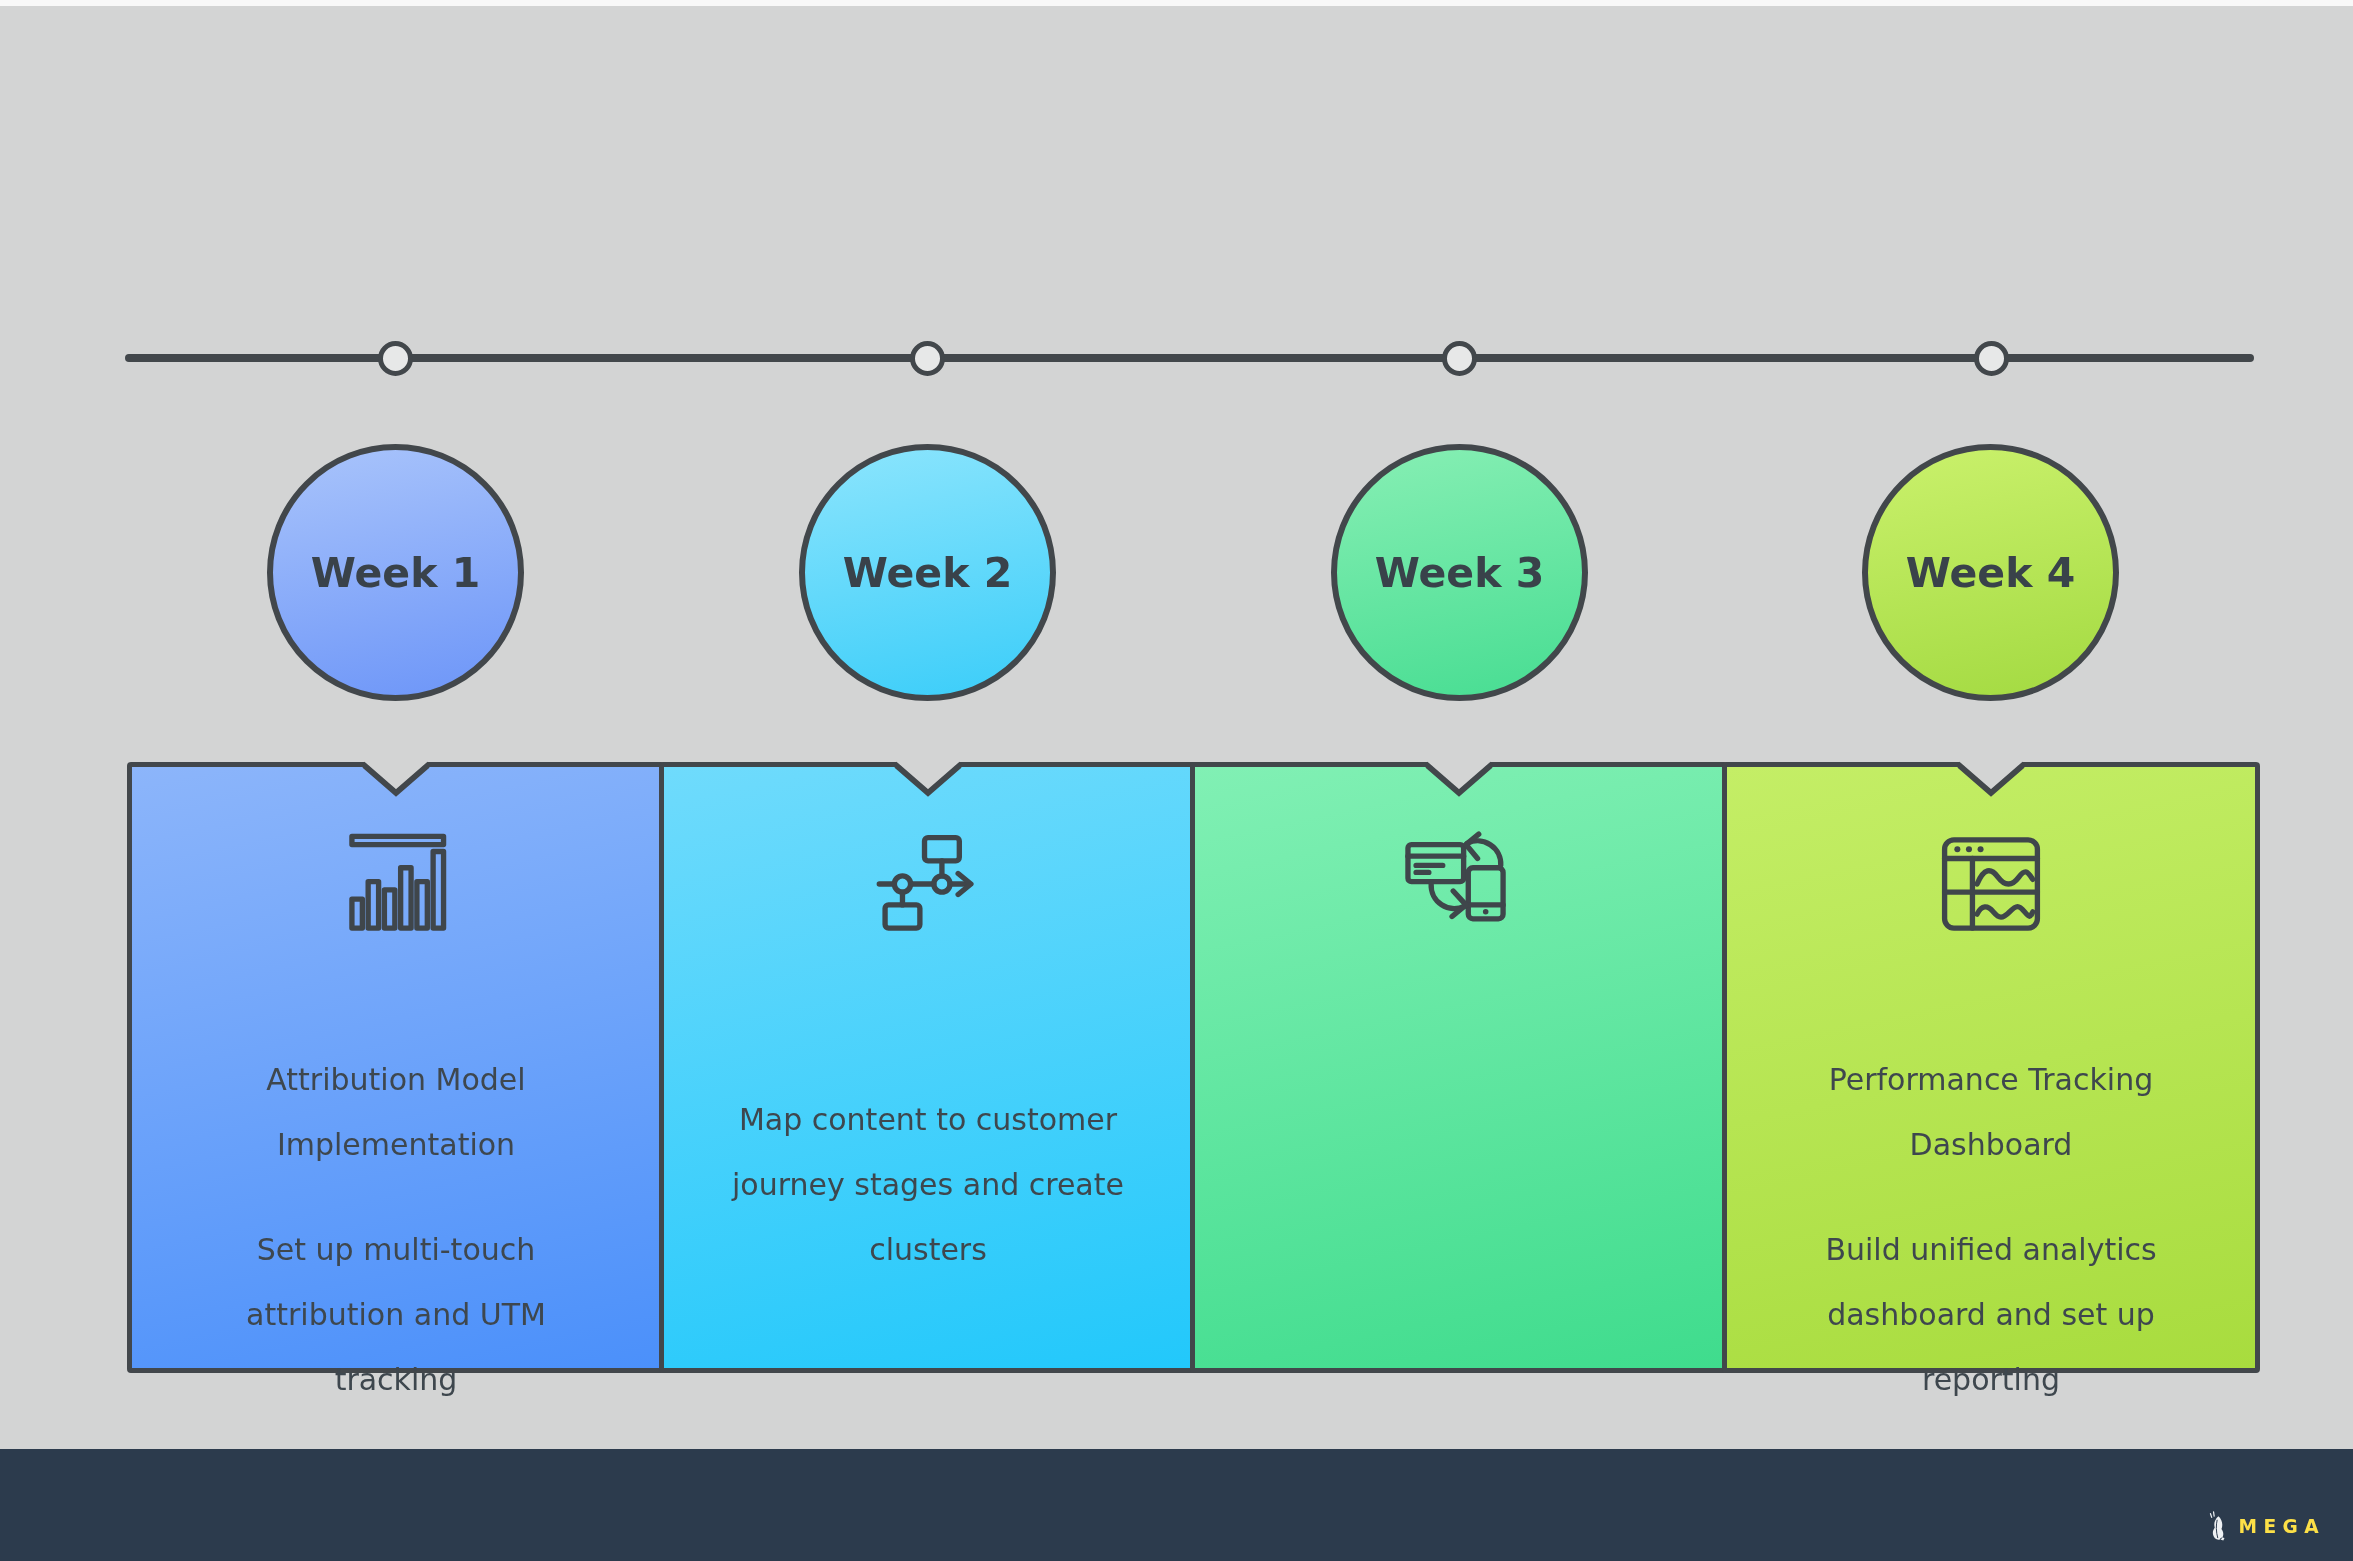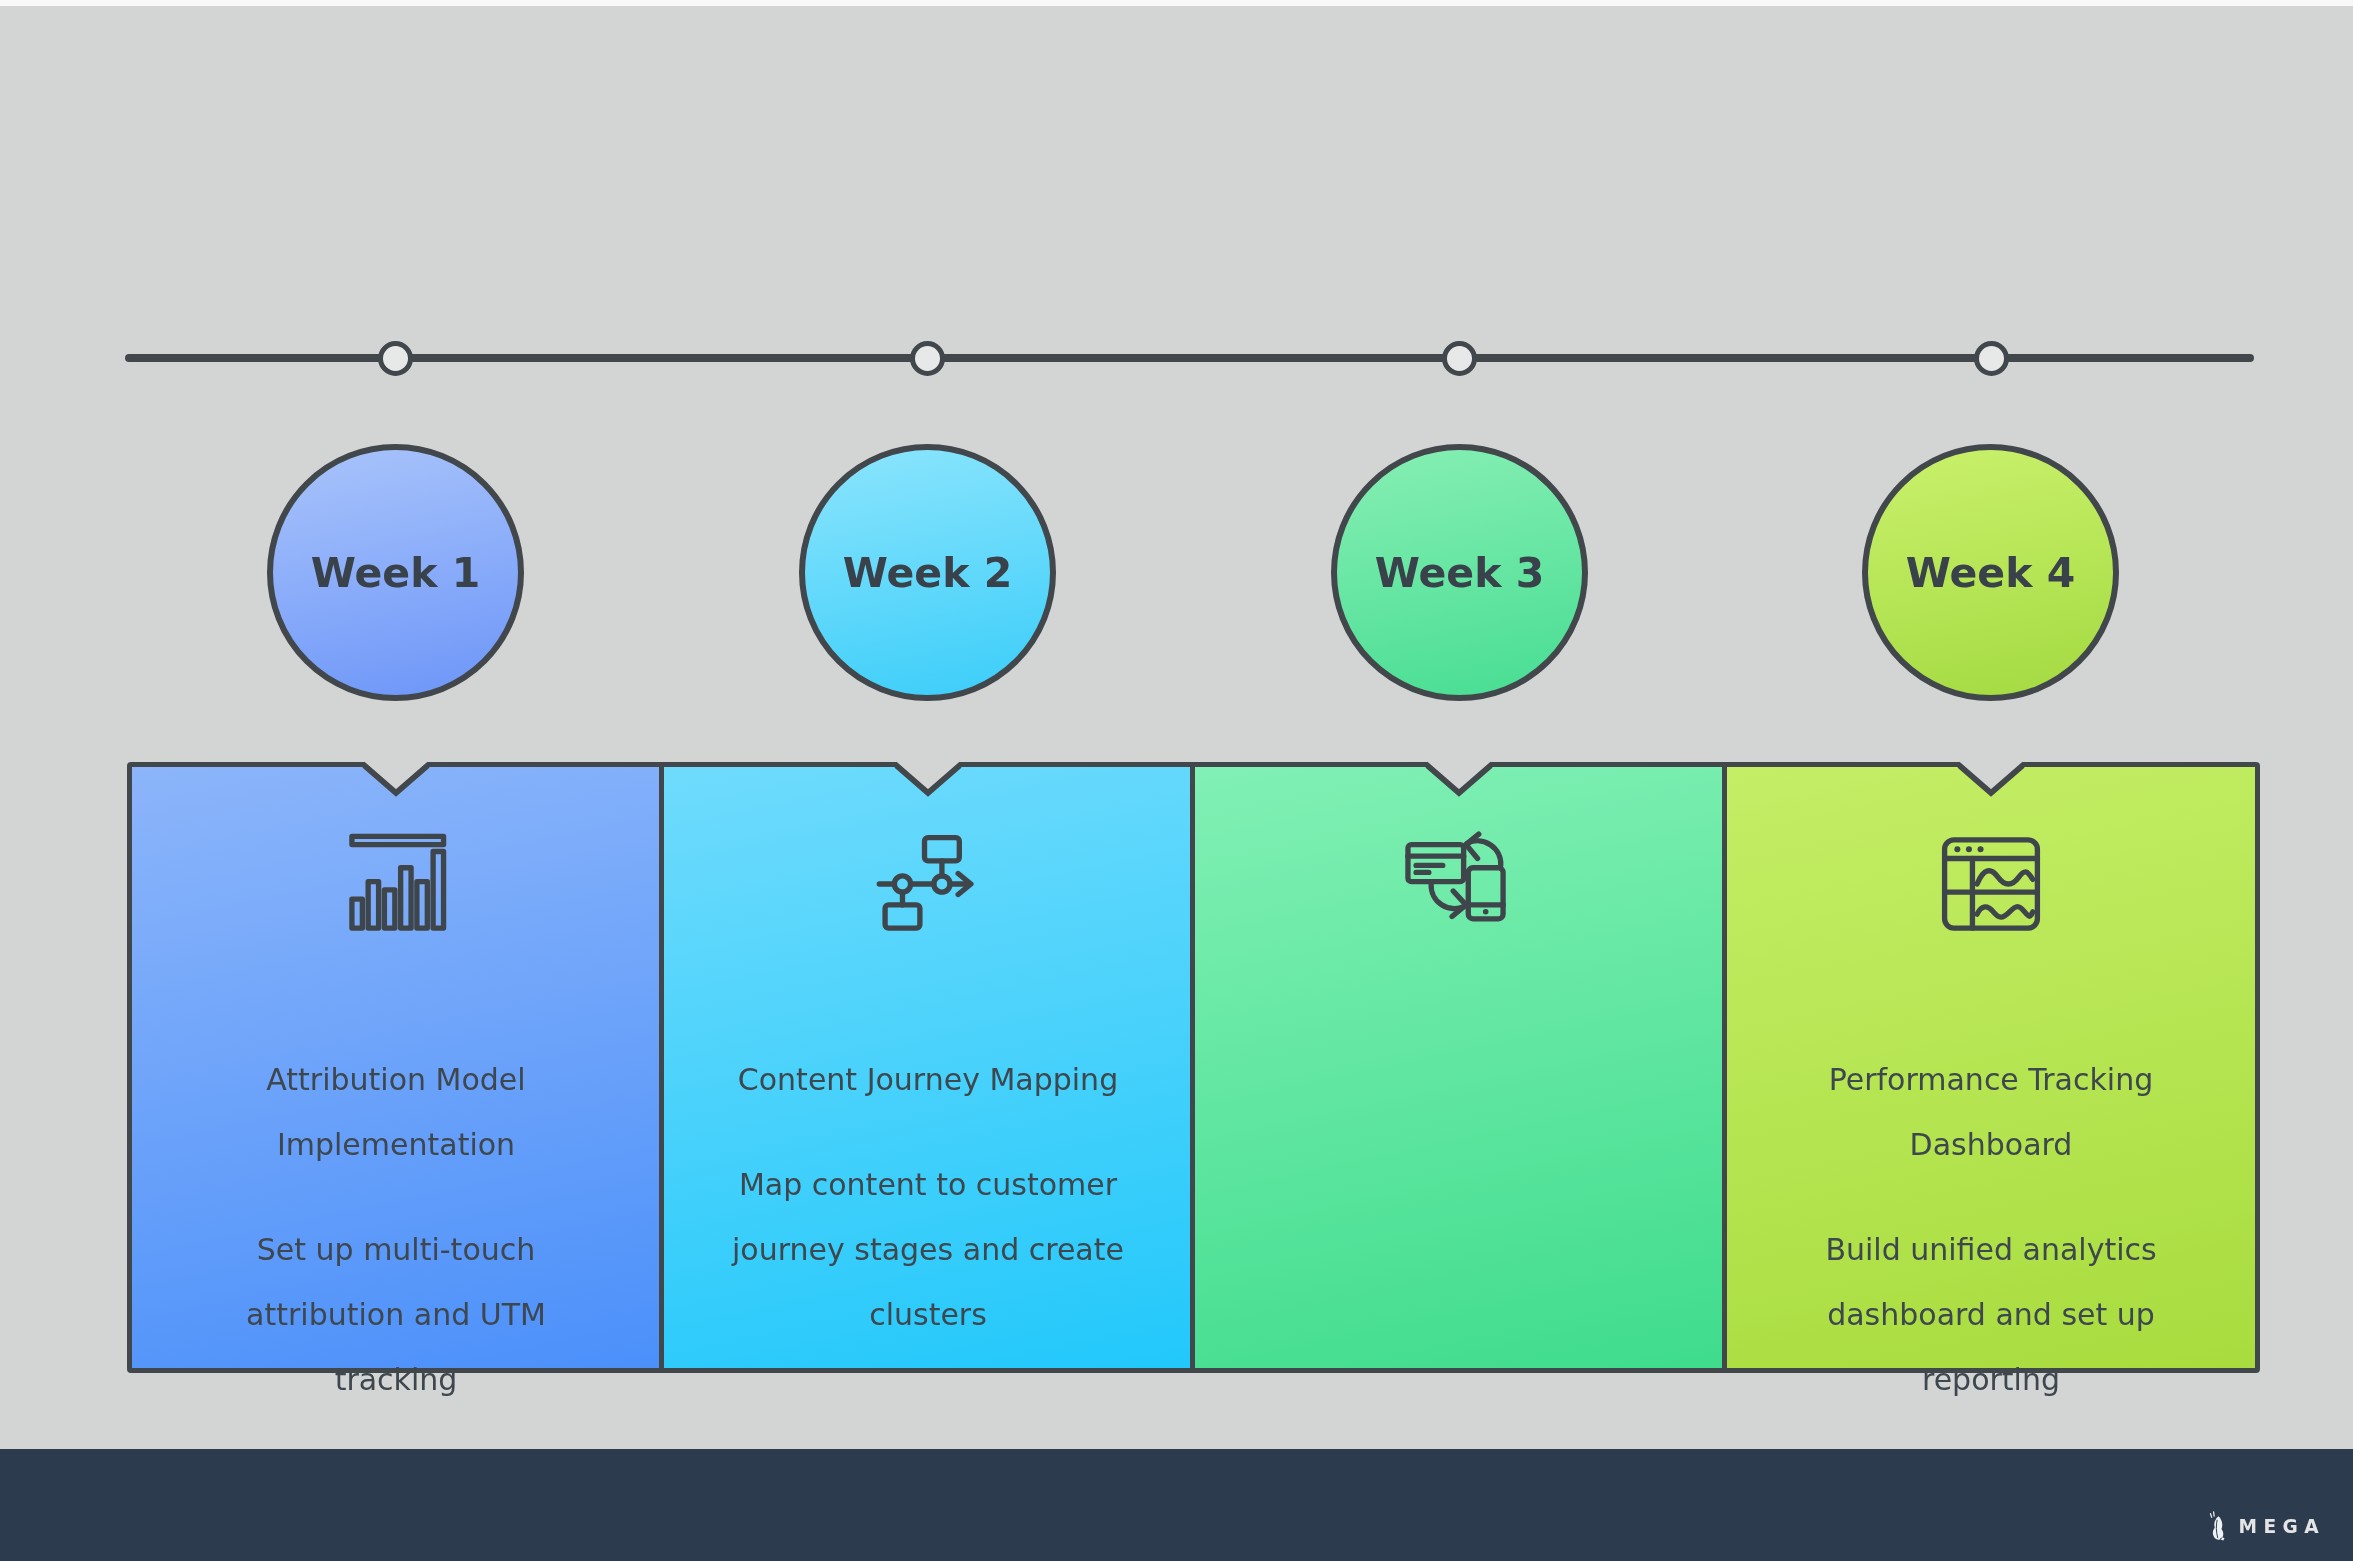--- a/index.html
+++ b/index.html
@@ -20,21 +20,21 @@
   .notch{position:absolute;left:50%;transform:translateX(-50%);top:-5.8px;width:67px;height:36px;}
   .card-icon{position:absolute;left:50%;transform:translateX(-50%);top:59px;width:116px;height:116px;}
   .card-icon svg{width:100%;height:100%;stroke:#3f464b;stroke-width:4.6;fill:none;
     stroke-linecap:round;stroke-linejoin:round;}
   .card-text{position:absolute;top:280px;left:0;right:0;display:flex;flex-direction:column;
     align-items:center;text-align:center;font-size:30px;line-height:65px;color:#3e474e;}
   .card-title{max-width:392px;}
   .card-desc{max-width:399px;margin-top:40px;}
   .footer{position:absolute;left:0;top:1449px;width:100%;height:113px;background:#2c3b4d;}
   .brand{position:absolute;right:29px;top:62px;display:flex;align-items:center;gap:9px;}
-  .brand-name{color:#e5e5e5;font-weight:700;font-size:18.6px;letter-spacing:6.4px;}
+  .brand-name{color:#fde047;font-weight:700;font-size:18.6px;letter-spacing:6.4px;}
 </style>
 </head>
 <body>
 
 <div class="stage">
   <div class="top-strip"></div>
 
 
   <div class="timeline-line"></div>
   <div class="timeline-marker" style="left:378px"></div>
@@ -88,21 +88,20 @@
         <polyline points="76,41 87,50 76,59"></polyline>
         <circle cx="28" cy="50" r="7"></circle>
         <circle cx="62" cy="50" r="7"></circle>
         <rect x="47" y="10" width="30" height="20" rx="3"></rect>
         <path d="M62 30 V43"></path>
         <rect x="13" y="68" width="30" height="20" rx="3"></rect>
         <path d="M28 57 V68"></path>
       </svg>
     </div>
     <div class="card-text">
-      <div class="card-title">Content Journey Mapping</div>
       <div class="card-desc">Map content to customer journey stages and create clusters</div>
     </div>
   </div>
 
   <div class="card" style="left: 1190px; background: linear-gradient(168deg, rgb(129, 240, 180), rgb(63, 220, 141));">
     <svg class="notch" viewBox="0 0 104 56">
       <polygon points="0,0 52,45 104,0" fill="#d3d4d4"></polygon>
       <polyline points="0,4.5 52,49.5 104,4.5" fill="none" stroke="#42474b" stroke-width="9"></polyline>
     </svg>
     <div class="card-icon">

